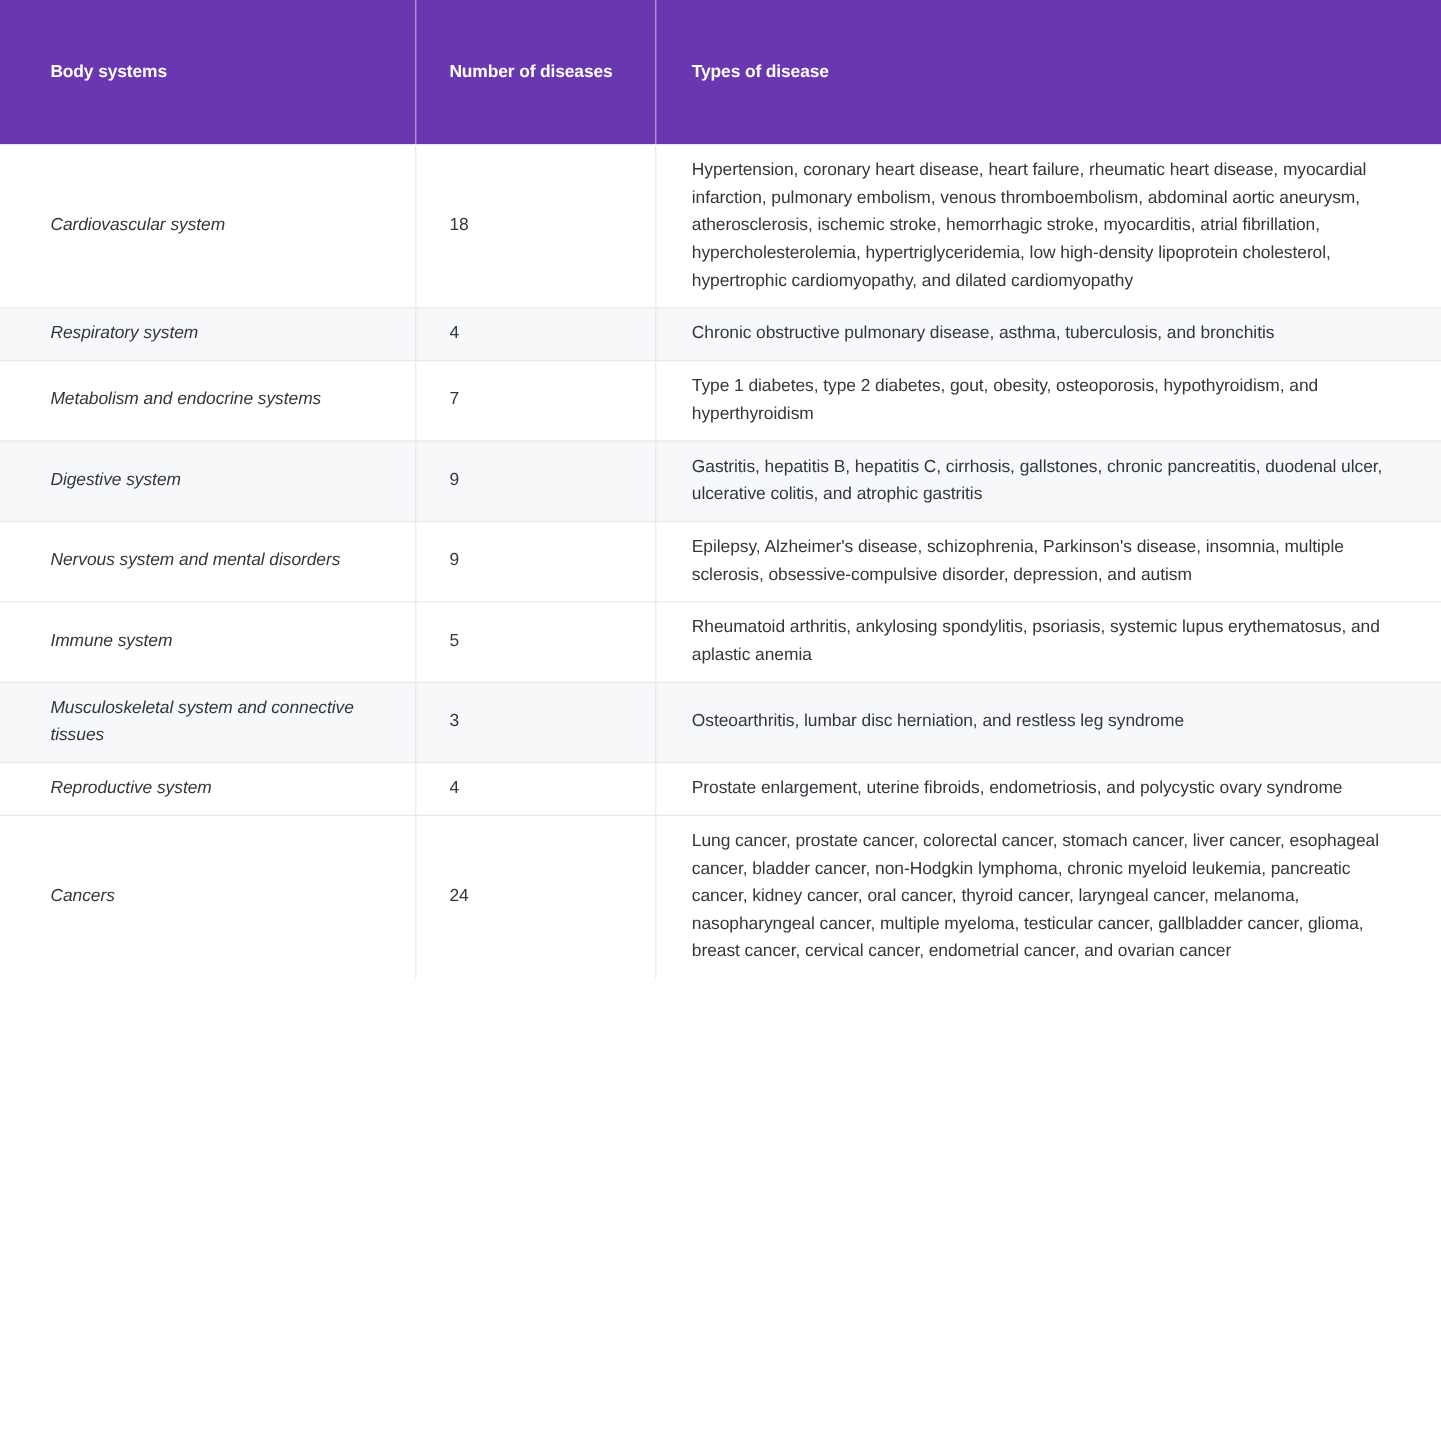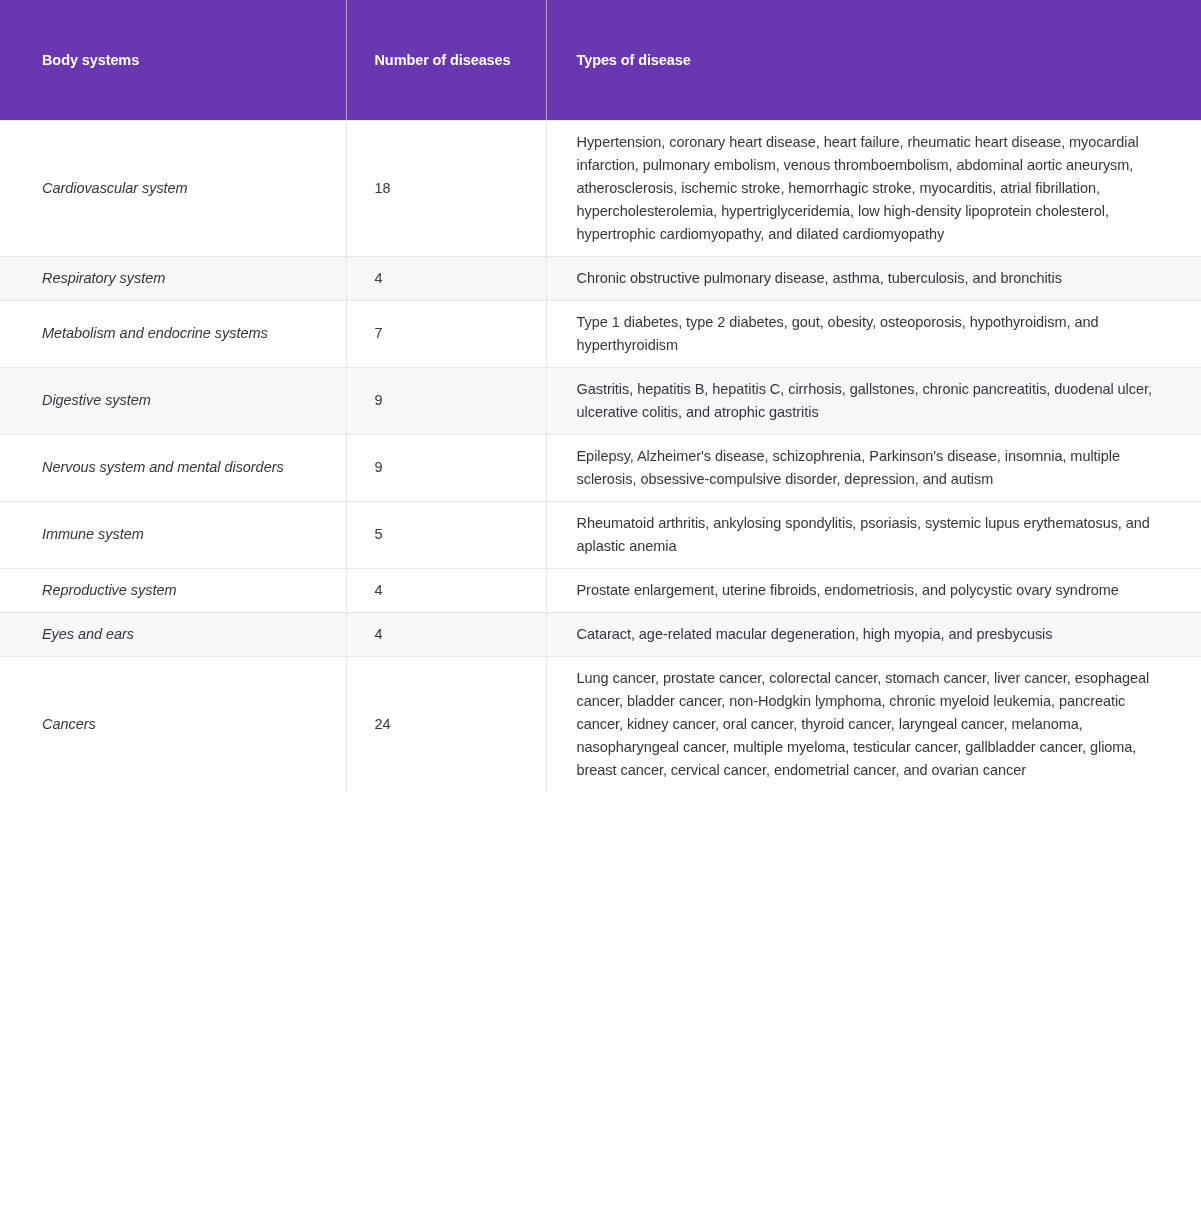--- a/index.html
+++ b/index.html
@@ -124,29 +124,29 @@
         <tr>
           <td class="cell-system">Nervous system and mental disorders</td>
           <td class="cell-count">9</td>
           <td class="cell-types">Epilepsy, Alzheimer's disease, schizophrenia, Parkinson's disease, insomnia, multiple sclerosis, obsessive-compulsive disorder, depression, and autism</td>
         </tr>
         <tr>
           <td class="cell-system">Immune system</td>
           <td class="cell-count">5</td>
           <td class="cell-types">Rheumatoid arthritis, ankylosing spondylitis, psoriasis, systemic lupus erythematosus, and aplastic anemia</td>
         </tr>
+        <tr class="alt">
+          <td class="cell-system">Musculoskeletal system and connective tissues</td>
+          <td class="cell-count">3</td>
+          <td class="cell-types">Osteoarthritis, lumbar disc herniation, and restless leg syndrome</td>
+        </tr>
         <tr>
           <td class="cell-system">Reproductive system</td>
           <td class="cell-count">4</td>
           <td class="cell-types">Prostate enlargement, uterine fibroids, endometriosis, and polycystic ovary syndrome</td>
-        </tr>
-        <tr class="alt">
-          <td class="cell-system">Eyes and ears</td>
-          <td class="cell-count">4</td>
-          <td class="cell-types">Cataract, age-related macular degeneration, high myopia, and presbycusis</td>
         </tr>
         <tr>
           <td class="cell-system">Cancers</td>
           <td class="cell-count">24</td>
           <td class="cell-types">Lung cancer, prostate cancer, colorectal cancer, stomach cancer, liver cancer, esophageal cancer, bladder cancer, non-Hodgkin lymphoma, chronic myeloid leukemia, pancreatic cancer, kidney cancer, oral cancer, thyroid cancer, laryngeal cancer, melanoma, nasopharyngeal cancer, multiple myeloma, testicular cancer, gallbladder cancer, glioma, breast cancer, cervical cancer, endometrial cancer, and ovarian cancer</td>
         </tr>
       </tbody>
   </table>
 </div>
 

